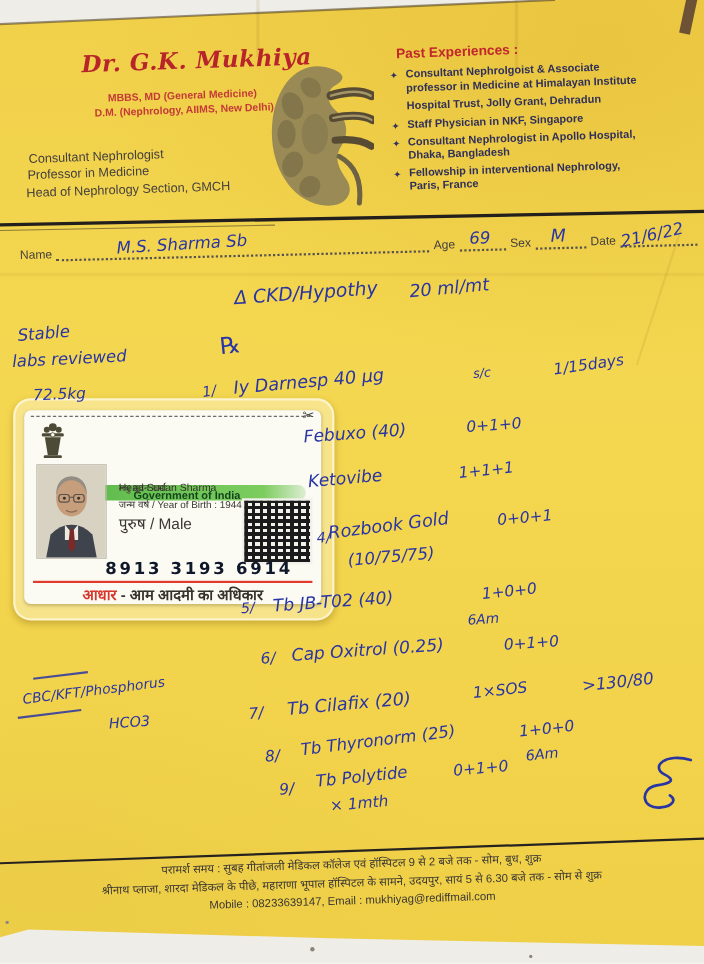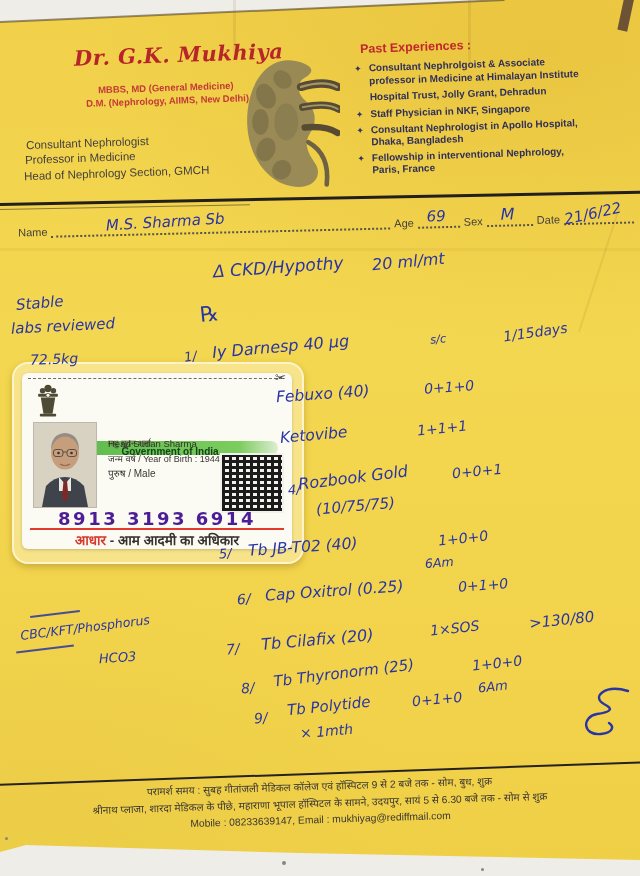--- a/index.html
+++ b/index.html
@@ -214,24 +214,24 @@
         <rect x="19.5" y="26.5" width="9.5" height="7" rx="2.5" fill="none" stroke="#55504a" stroke-width="1"></rect>
         <rect x="33" y="26.5" width="9.5" height="7" rx="2.5" fill="none" stroke="#55504a" stroke-width="1"></rect>
         <line x1="29" y1="29" x2="33" y2="29" stroke="#55504a" stroke-width="1"></line>
         <circle cx="24.5" cy="30" r="1.3" fill="#3a3028"></circle>
           <circle cx="37.5" cy="30" r="1.3" fill="#3a3028"></circle>
         <path d="M26,41 Q31,44 36,41" stroke="#8a6a52" stroke-width="1.2" fill="none"></path>
       </svg>
       <div style="position:absolute;left:86px;top:64px;font-size:8.5px;color:#4a3f35;">मधु सूदन शर्मा</div>
       <div style="position:absolute;left:86px;top:65px;font-size:9.5px;color:#33302c;">Head Sudan Sharma</div>
       <div style="position:absolute;left:86px;top:79px;font-size:9px;color:#3a3734;">जन्म वर्ष / Year of Birth : 1944</div>
-      <div style="position:absolute;left:86px;top:93px;font-size:10px;color:#3a3734;">पुरुष / Male</div>
+      <div style="position:absolute;left:86px;top:93px;font-size:14px;color:#3a3734;">पुरुष / Male</div>
       <div class="qr"></div>
       <div style="position:absolute;left:0;top:135px;width:100%;text-align:center;font-family:'DejaVu Sans',sans-serif;
-                  font-weight:bold;font-size:18px;letter-spacing:2.5px;color:#4c1d95;">8913 3193 6914</div>
+                  font-weight:bold;font-size:15px;letter-spacing:2.5px;color:#0f172a;padding-left:24px;">8913 3193 6914</div>
       <div style="position:absolute;left:8px;right:8px;top:155px;height:2.2px;background:#e23b2e;"></div>
       <div style="position:absolute;left:0;top:158px;width:100%;text-align:center;font-size:13.5px;font-weight:bold;color:#35322d;">
         <span style="color:#d8372b;">आधार</span>
         <span>- आम आदमी का अधिकार</span>
       </div>
     </div>
   </div>
 
   <div class="abs" style="left:-6px;top:784px;width:656px;height:2.2px;background:#262220;transform:rotate(-2deg);transform-origin:left center;"></div>
   <div class="footer">

